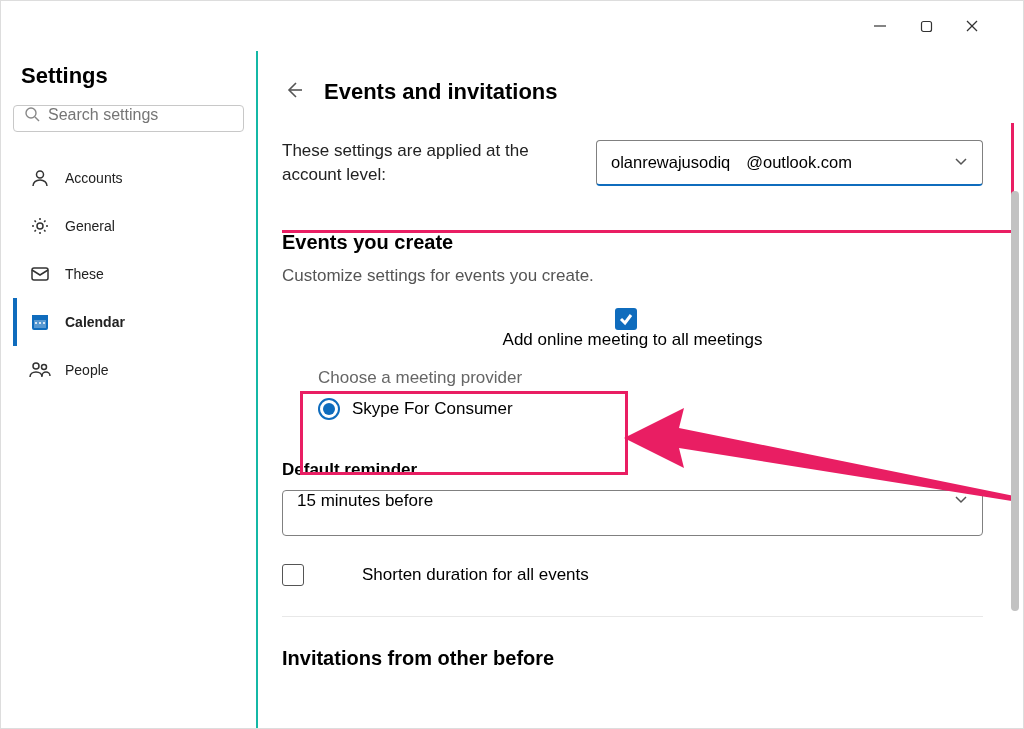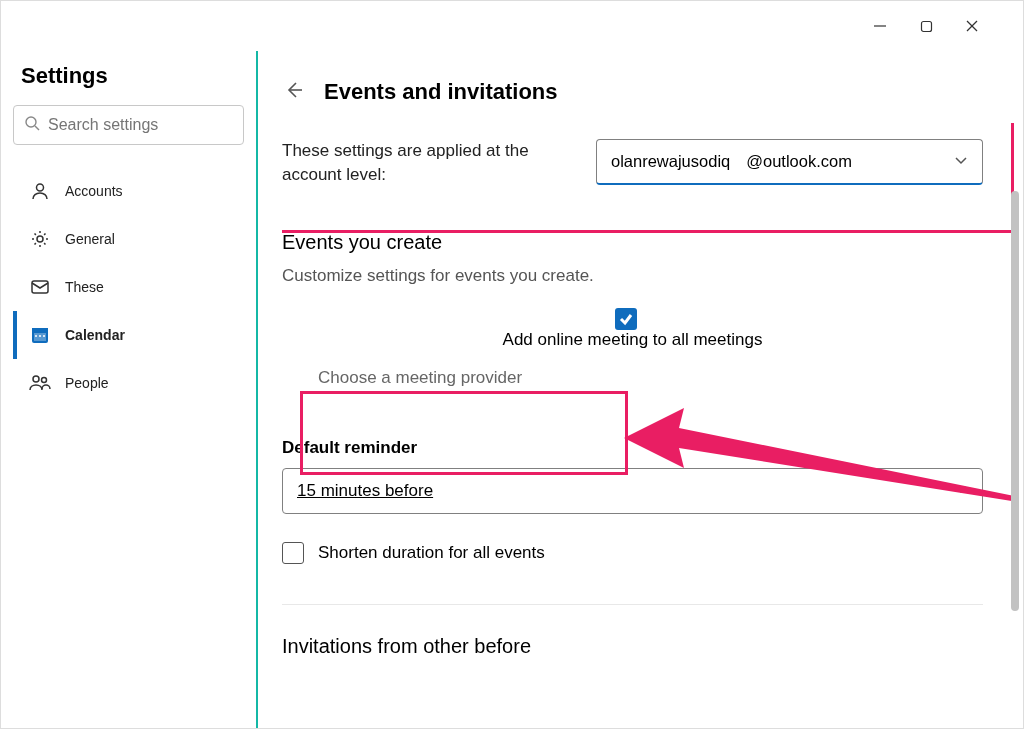--- a/index.html
+++ b/index.html
@@ -8,22 +8,22 @@
     height: 50px; display: flex; justify-content: flex-end; align-items: center;
     padding-right: 28px;
   }
   .titlebar .tb-btn { width: 46px; height: 32px; display:flex; align-items:center; justify-content:center; color:#333; }
   .container { display: flex; height: calc(100% - 50px); }
   .sidebar {
     width: 255px; padding: 12px 12px 0 12px; border-right: 0;
   }
   .sidebar h1 { font-size: 22px; font-weight: 600; padding-left: 8px; margin-bottom: 16px; }
   .search-box {
-    display:flex; align-items:center; border:1px solid #c8c8c8; border-radius:4px;
-    height:40px; padding:0 10px; margin-bottom: 22px; color:#555;
+    display:flex; align-items:flex-start; border:1px solid #c8c8c8; border-radius:4px;
+    height:27px; padding:0 10px; margin-bottom: 22px; color:#555;
   }
   .search-box input {
     border:none; outline:none; font-size:16px; margin-left:8px; width:100%; background:transparent; color:#444;
   }
   .nav { list-style:none; }
   .nav li {
     display:flex; align-items:center; height:48px; padding-left:10px; font-size:14px;
     color:#222; border-left:4px solid transparent; cursor: pointer;
   }
   .nav li .ico { width:26px; display:flex; align-items:center; justify-content:center; margin-right:12px; color:#333; }
@@ -31,54 +31,54 @@
   .nav li.active .ico svg { fill:#0F6CBD; }
   .main {
     flex:1; padding: 28px 4px 0 24px; position:relative;
     border-left: 2px solid #14b8a6;
   }
   .header-row { display:flex; align-items:center; margin-bottom:18px; }
   .back-arrow { margin-right:20px; color:#555; cursor:pointer;}
   .page-title { font-size:22px; font-weight:600; }
   .content-region { padding-right: 36px; height: calc(100% - 60px); overflow:hidden; position:relative;}
   .account-row {
-    display:flex; align-items:flex-start; padding: 16px 0 22px 0;
+    display:flex; align-items:center; padding: 16px 0 22px 0;
   }
   .acct-text { width: 314px; font-size:17px; color:#222; padding-right: 20px; line-height: 1.4;}
   .acct-select {
     flex:1; border:1px solid #808080; height:46px; border-radius:4px;
     display:flex; align-items:center; justify-content:space-between;
     padding:0 14px; font-size:16.5px; border-bottom:2px solid #0F6CBD;
   }
-  .section-title { font-size:20px; font-weight:400; margin-bottom:12px; margin-top: 22px;}
+  .section-title { font-size:20px; font-weight:700; margin-bottom:12px; margin-top: 22px;}
   .section-sub { font-size:17px; color:#555; margin-bottom:22px; }
   .checkbox-row { display:flex; align-items:center; margin-bottom:8px;flex-direction:column; }
   .chk {
     width:22px; height:22px; border-radius:3px; background:#0F6CBD;
     display:flex; align-items:center; justify-content:center; margin-right:14px;
   }
   .chk svg { stroke:#fff; stroke-width:3; fill:none; }
   .provider-box { padding: 10px 0 14px 36px; }
   .provider-label { font-size:17px; color:#666; margin-bottom:10px; }
   .radio-row { display:flex; align-items:center; }
   .radio {
     width:22px; height:22px; border-radius:50%; border:2px solid #0F6CBD;
     display:flex; align-items:center; justify-content:center; margin-right:12px;
   }
   .radio .dot { width:12px; height:12px; border-radius:50%; background:#0F6CBD; }
   .group-label { font-size:17px; font-weight:600; margin-top: 26px; margin-bottom: 10px; }
   .dropdown {
     border:1px solid #808080; height:46px; border-radius:4px;
-    display:flex; align-items:center; justify-content:space-between;
-    padding:0 14px; font-size:17px; width: 100%; text-decoration: underline;
+    display:flex; align-items:flex-start; justify-content:space-between;
+    padding:0 14px; font-size:17px; width: 100%;
   }
   .chk-empty {
     width:22px; height:22px; border:1.5px solid #555; border-radius:3px; margin-right:14px;
   }
-  .shorten-row { display:flex; align-items:center; margin-top:28px; font-size:17px; margin-bottom: 40px;}
+  .shorten-row { display:flex; align-items:center; margin-top:28px; font-size:17px; margin-bottom: 30px; gap: 44px;}
   .hr { border:none; border-top:1px solid #e8e8e8; margin-top:24px;}
   .highlight-1 {
     position:absolute; border:3px solid #E91E63; pointer-events:none;
   }
   .arrow-svg { position:absolute; pointer-events:none; }
   .scrollbar {
     position:absolute; right:4px; top:140px; width:8px; height:420px;
     background:#c2c2c2; border-radius:4px;
   }
   .chevron { width: 14px; height: 14px; }
@@ -206,20 +206,26 @@
         <div class="chk">
           <svg width="14" height="14" viewBox="0 0 14 14">
               <polyline points="2,7 6,11 12,3"></polyline>
             </svg>
         </div>
         <span style="font-size:17px;">Add online meeting to all meetings</span>
       </div>
 
       <div class="provider-box">
         <div class="provider-label">Choose a meeting provider</div>
+        <div class="radio-row">
+          <div class="radio">
+              <div class="dot"></div>
+            </div>
+          <span style="font-size:17px;">Skype For Consumer</span>
+        </div>
       </div>
 
       <div class="group-label">Default reminder</div>
       <div class="dropdown">
         <span>15 minutes before</span>
         <span>
           <svg class="chevron" viewBox="0 0 14 14">
               <path d="M2 5l5 5 5-5" fill="none" stroke="#555" stroke-width="1.5"></path>
             </svg>
         </span>

